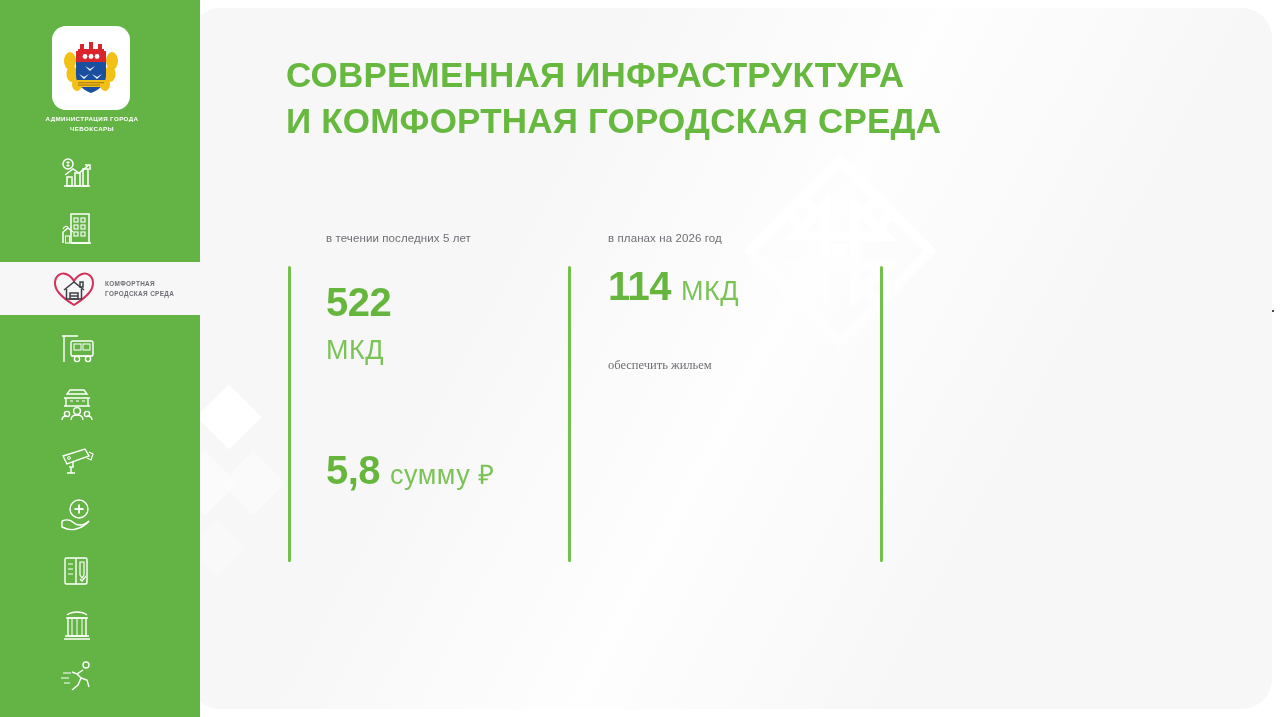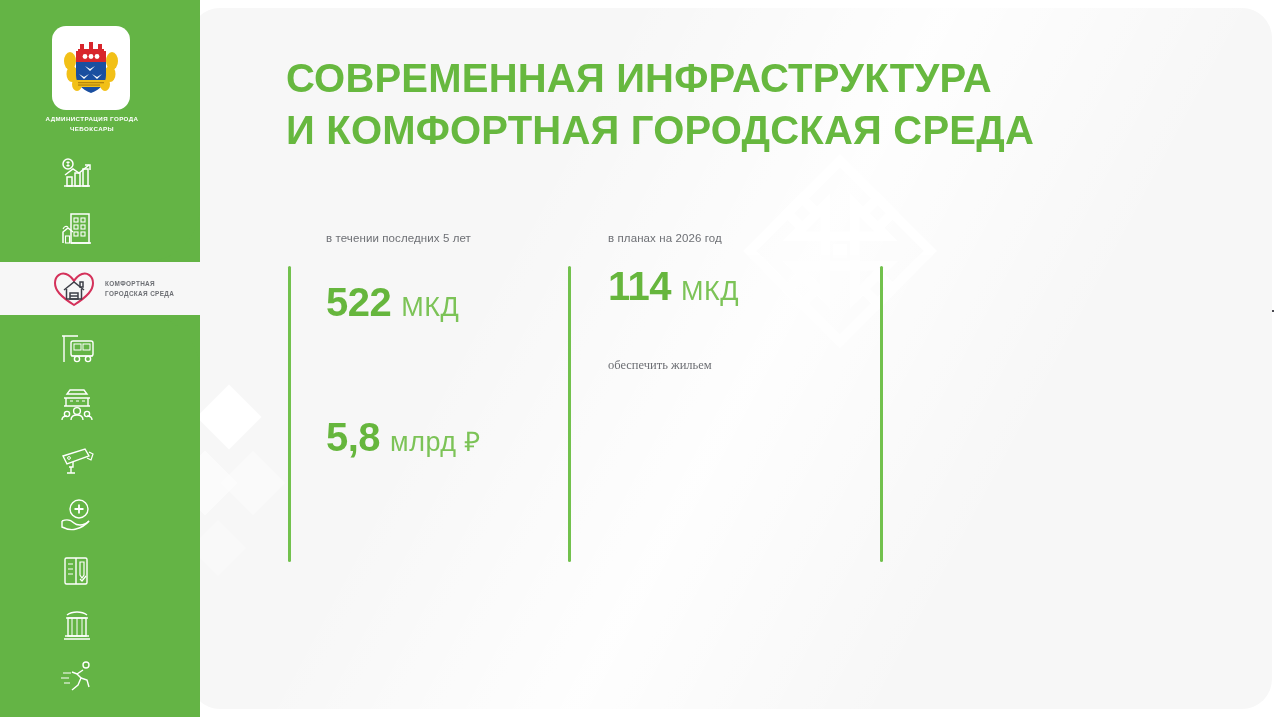--- a/index.html
+++ b/index.html
@@ -103,21 +103,21 @@
   .ornament {
     position: absolute; left: 545px; top: 138px;
     width: 210px; height: 210px;
     opacity: .92;
     pointer-events: none;
   }
 
   .title {
     position: absolute; left: 96px; top: 44px;
     color: #67b83f;
-    font-size: 40px;
+    font-size: 35px;
     font-weight: bold;
     line-height: 1.3;
     letter-spacing: 0.2px;
     white-space: pre-line;
   }
   .col-rule {
     position: absolute;
     width: 3px;
     background: #72c14d;
     top: 258px;
@@ -221,27 +221,27 @@
       <g fill="#ffffff">
         <rect x="93" y="93" width="14" height="14"></rect>
       </g>
     </svg>
 
     <div class="title">СОВРЕМЕННАЯ ИНФРАСТРУКТУРА
 И КОМФОРТНАЯ ГОРОДСКАЯ СРЕДА</div>
 
     <div class="col-rule" style="left:98px;"></div>
     <div class="kicker" style="left:136px; top:224px;">в течении последних 5 лет</div>
-    <div class="statline" style="left:136px; top:272px;">
+    <div class="statline" style="left:136px; top:272px;flex-direction:column;">
       <span class="bignum">522</span>
       <span class="bigunit">МКД</span>
     </div>
-    <div class="statline" style="left:136px; top:407px;text-align:center;">
+    <div class="statline" style="left:136px; top:440px;text-align:center;">
       <span class="bignum">5,8</span>
-      <span class="bigunit">млрд ₽</span>
+      <span class="bigunit">сумму ₽</span>
     </div>
 
     <div class="col-rule" style="left:378px;"></div>
     <div class="kicker" style="left:418px; top:224px;text-align:center;">в планах на 2026 год</div>
     <div class="statline" style="left:418px; top:256px;">
       <span class="bignum">114</span>
       <span class="bigunit">МКД</span>
     </div>
     <div class="caption" style="left:418px; top:348px;font-family:Liberation Serif, serif;">обеспечить жильем</div>
 

